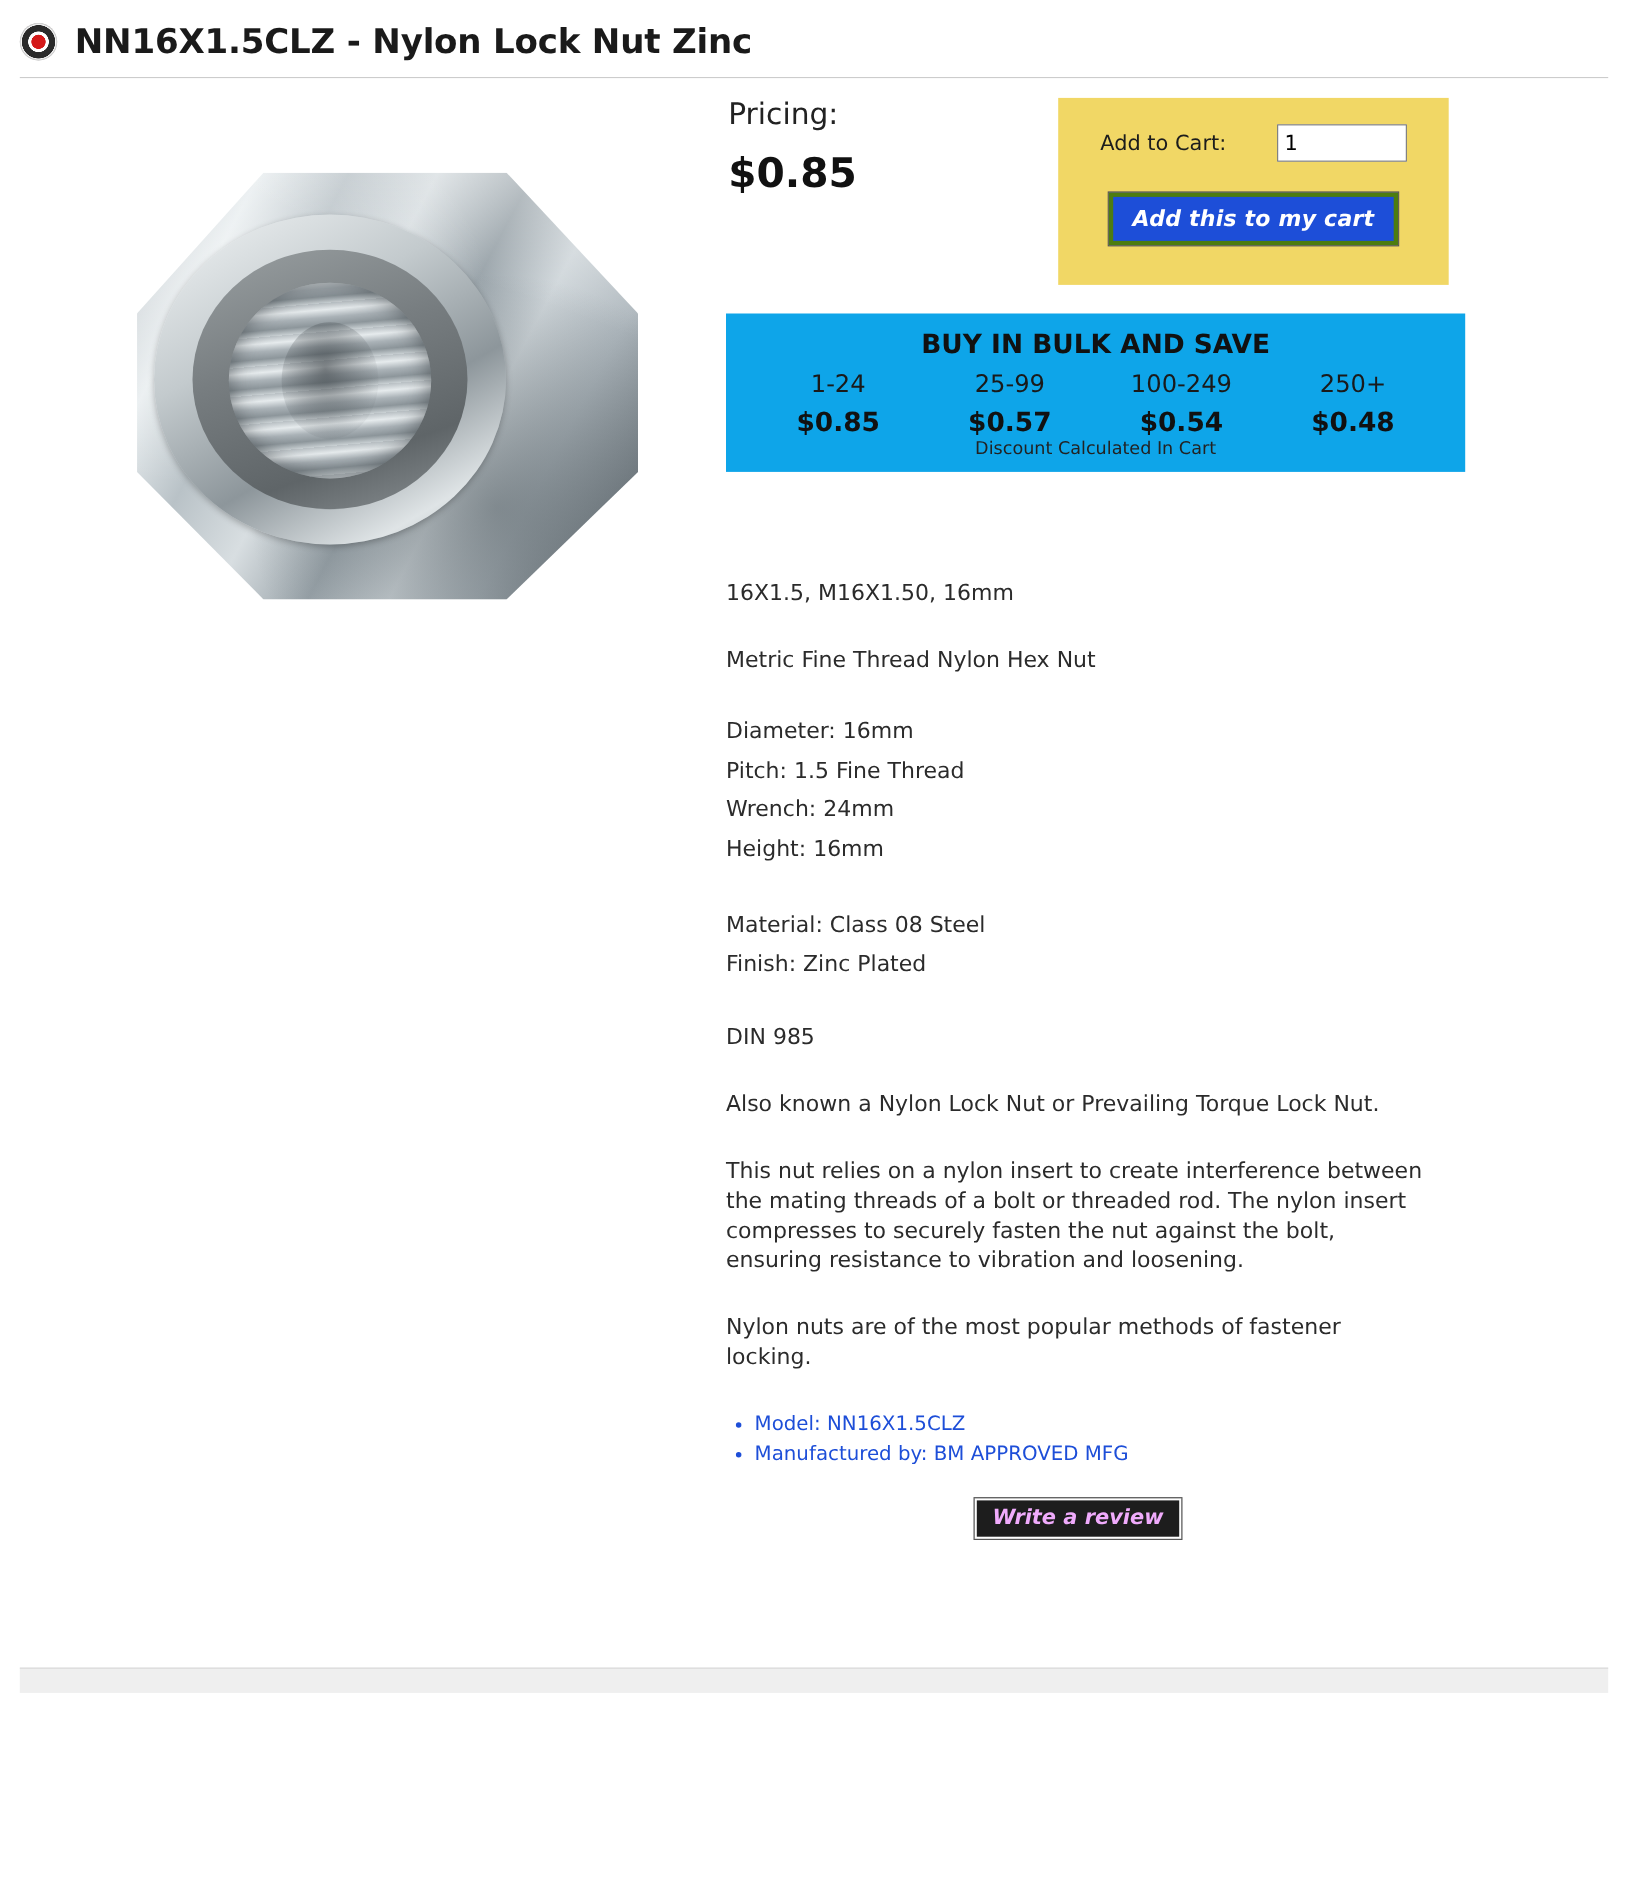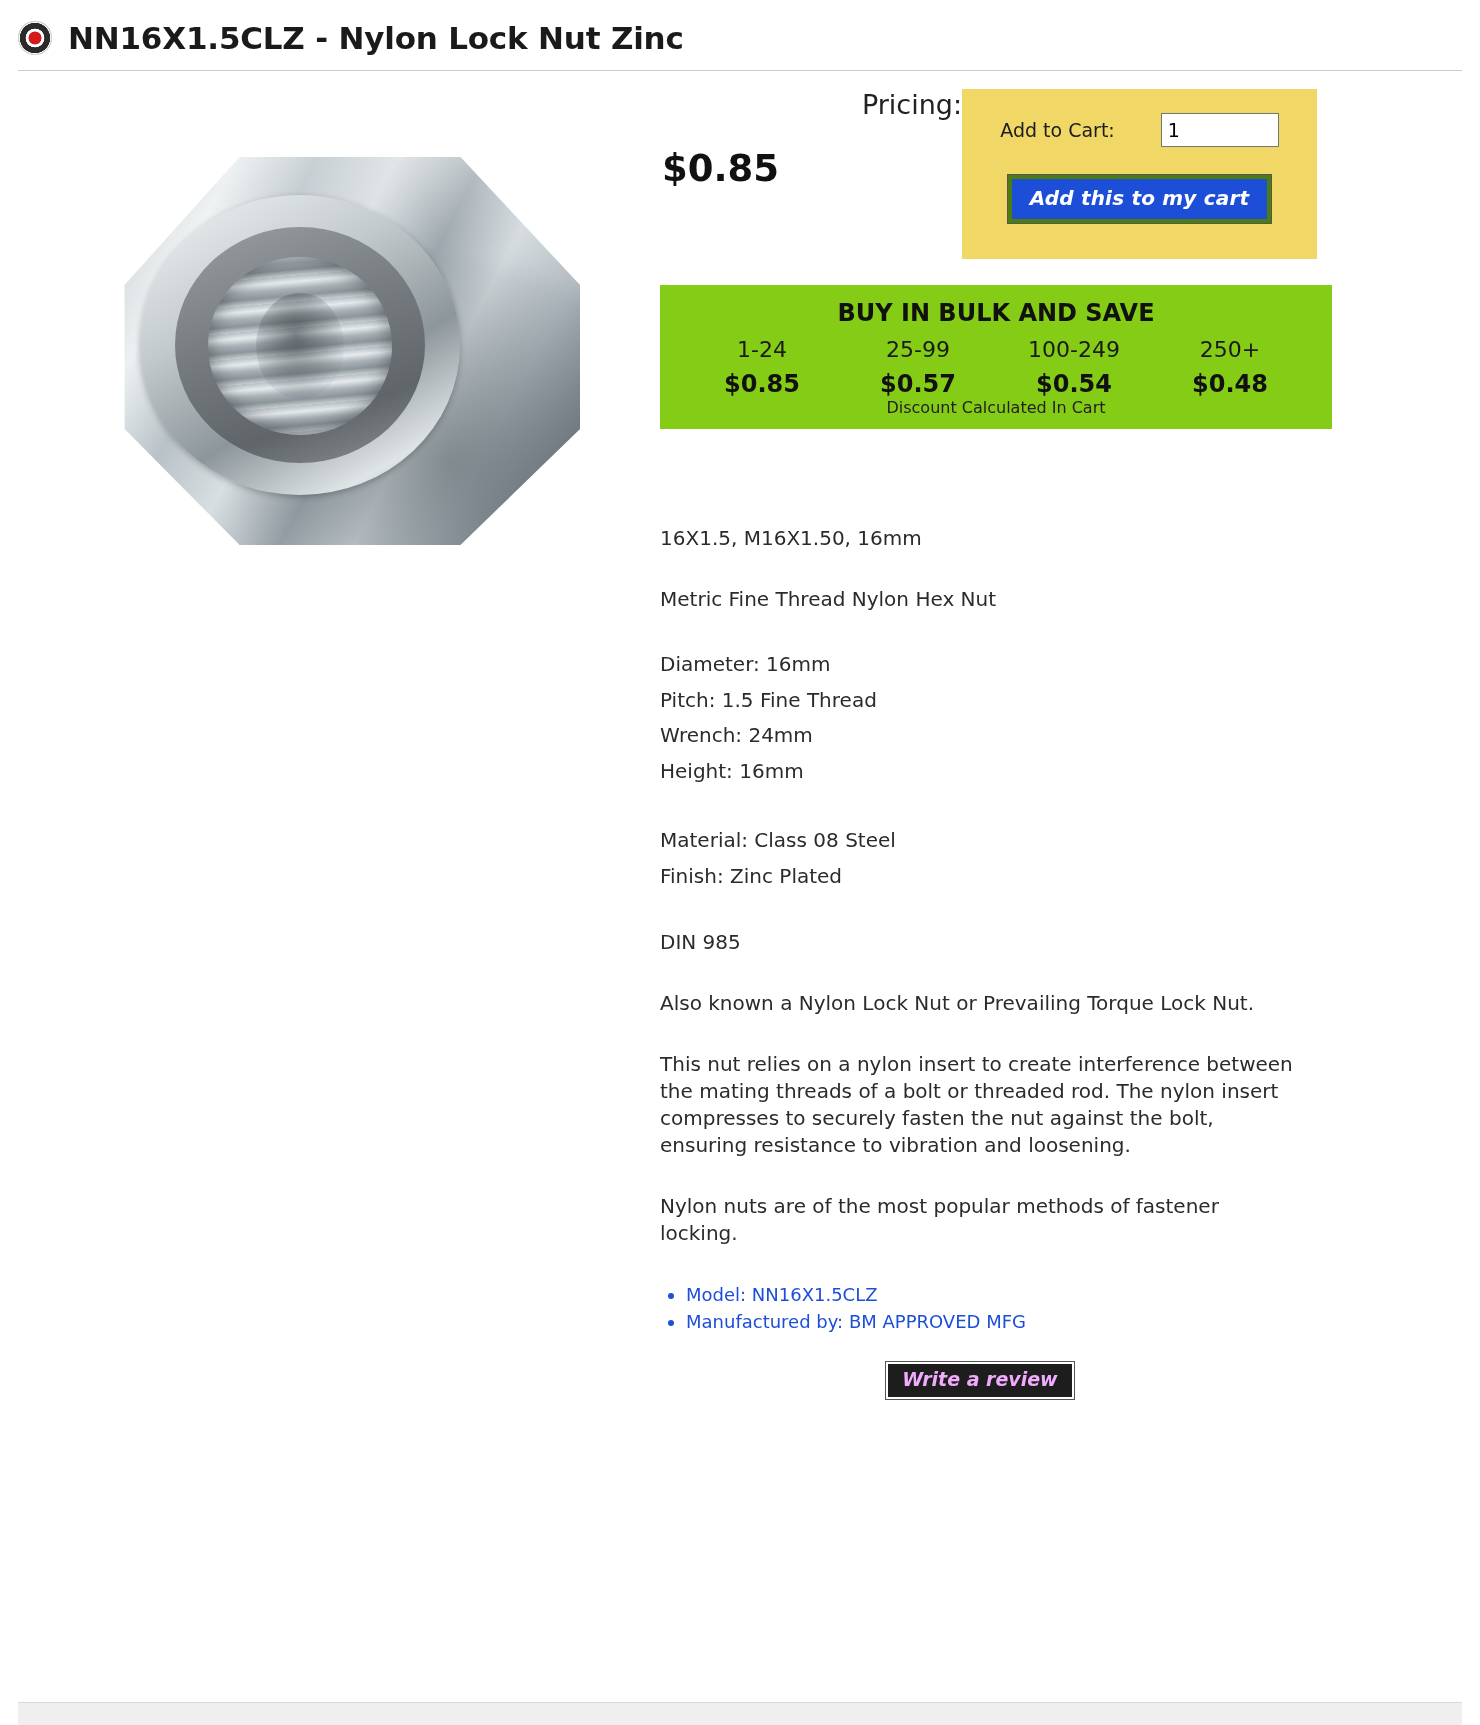--- a/index.html
+++ b/index.html
@@ -11,21 +11,21 @@
     width: 1480px;
     height: 1725px;
     font-family: "DejaVu Sans", "Liberation Sans", sans-serif;
     color: #222222;
     overflow: hidden;
     position: relative;
   }
   .page {
     position: relative;
     width: 1480px;
-    height: 1725px;
+    height: 1539px;
     background: #ffffff;
   }
 
   
   .header {
     display: flex;
     align-items: center;
     padding: 20px 0 14px 18px;
   }
   .logo-icon {
@@ -154,22 +154,21 @@
     display: flex;
     align-items: flex-start;
   }
   .pricing-block {
     width: 300px;
     padding-left: 2px;
   }
   .pricing-label {
     font-size: 27px;
     color: #222;
-    margin-bottom: 27px;
-    text-align: right;
+    margin-bottom: 16px;
   }
   .price-value {
     font-size: 37px;
     font-weight: bold;
     color: #111;
   }
   .cart-box {
     width: 355px;
     height: 170px;
     background: #f1d765;
@@ -210,21 +209,21 @@
     border: 4px solid #4d7c0f;
     outline: 1px solid #555;
     letter-spacing: 0.2px;
     cursor: pointer;
   }
 
   
   .bulk-box {
     margin-top: 26px;
     width: 672px;
-    background: #84cc16;
+    background: #0ea5e9;
     padding: 14px 0 12px 0;
     box-sizing: border-box;
   }
   .bulk-title {
     text-align: center;
     font-size: 24px;
     font-weight: bold;
     color: #111;
     margin-bottom: 10px;
   }

